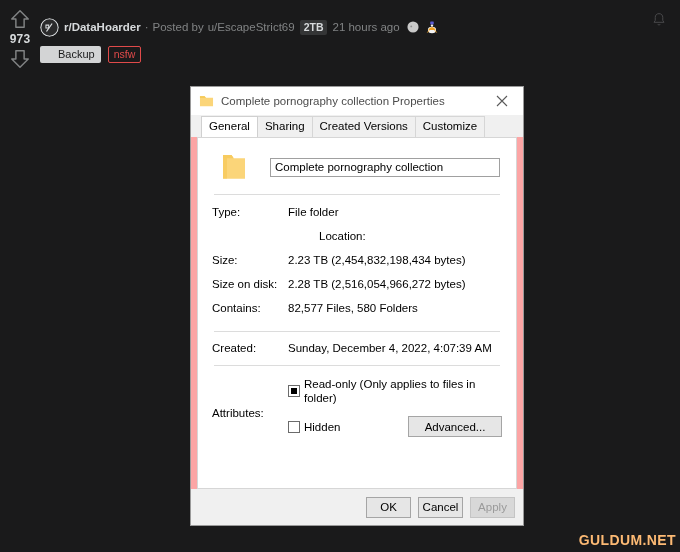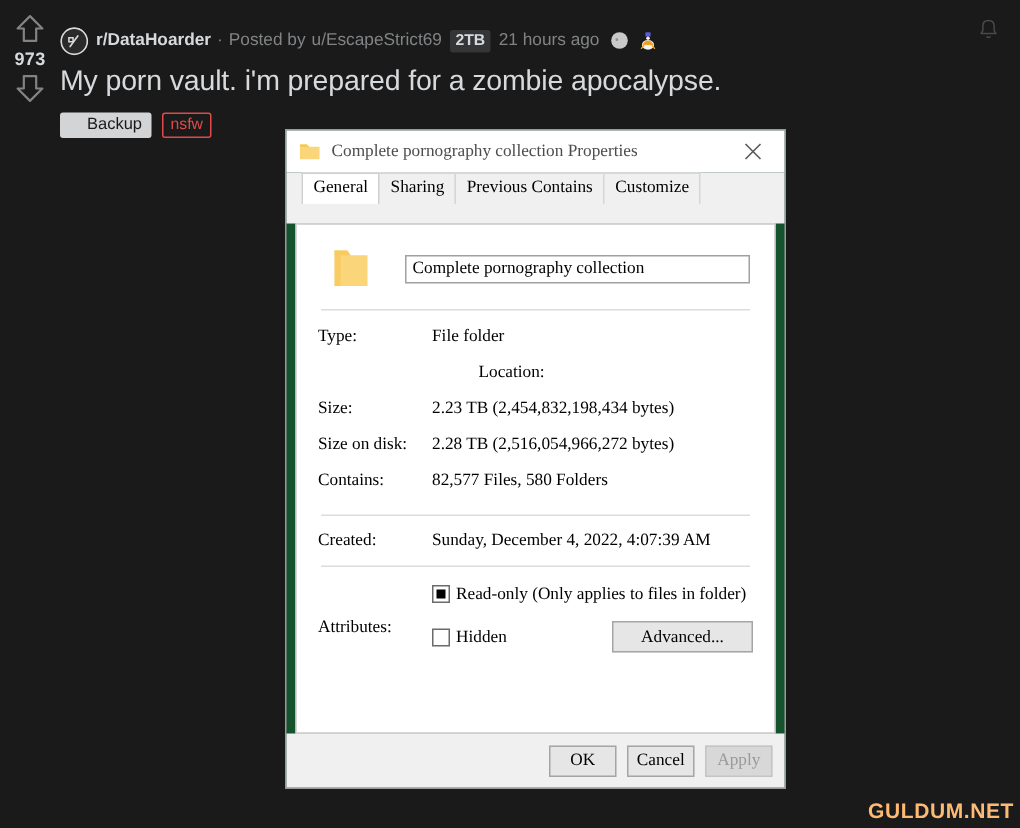--- a/index.html
+++ b/index.html
@@ -138,24 +138,24 @@
     height: 18px;
   }
 
   
   #properties-dialog {
     position: absolute;
     left: 190px;
     top: 86px;
     width: 334px;
     height: 440px;
-    background: #14532d;
+    background: #fca5a5;
     border: 1px solid #9a9a9a;
     box-sizing: border-box;
-    font-family: Liberation Serif, serif;
+    font-family: Liberation Sans, sans-serif;
     display: flex;
     flex-direction: column;
   }
   .titlebar {
     height: 28px;
     background: #ffffff;
     display: flex;
     align-items: center;
     padding: 0 0 0 8px;
     flex: 0 0 auto;
@@ -172,24 +172,24 @@
     width: 42px;
     height: 28px;
     display: flex;
     align-items: center;
     justify-content: center;
     color: #5a5a5a;
     font-size: 14px;
   }
 
   .tabstrip {
-    height: 34px;
+    height: 22px;
     background: #f0f0f0;
     display: flex;
-    align-items: flex-start;
+    align-items: center;
     padding: 0 0 0 10px;
     flex: 0 0 auto;
     position: relative;
   }
   .tab {
     font-size: 11.5px;
     color: #000;
     padding: 3px 7px 4px 7px;
     border: 1px solid #d6d6d6;
     border-bottom: none;
@@ -383,21 +383,20 @@
         <svg class="award-icon" width="14" height="14" viewBox="0 0 24 24">
           <ellipse cx="12" cy="17" rx="7" ry="5.5" fill="#f3f3f3"></ellipse>
           <path d="M5.5 17 q3 -5 6.5 -5 q3.5 0 6.5 5 z" fill="#f0a020"></path>
           <rect x="9" y="2.5" width="6" height="5" rx="1" fill="#5b5bd6"></rect>
           <circle cx="12" cy="9.5" r="2" fill="#f3f3f3"></circle>
           <path d="M7 18 l-2.5 3 M17 18 l2.5 3" stroke="#f0a020" stroke-width="1.6" stroke-linecap="round"></path>
         </svg>
       </span>
     </div>
 
-    <div class="post-title">My porn vault. i'm prepared for a zombie apocalypse.</div>
 
     <div class="flairs">
       <span class="flair-backup">Backup</span>
       <span class="flair-nsfw">nsfw</span>
     </div>
 
   </div>
 
   <svg class="bell" viewBox="0 0 24 24">
     <path d="M12 3.5 c-3.2 0 -5 2.2 -5 5 v4 l-1.6 2.6 h13.2 L17 12.5 v-4 c0 -2.8 -1.8 -5 -5 -5 z" fill="none" stroke="#4a4a4c" stroke-width="1.3" stroke-linejoin="round"></path>
@@ -417,21 +416,21 @@
     <div class="titlebar-close">
       <svg width="12" height="12" viewBox="0 0 12 12">
         <path d="M1 1 L11 11 M11 1 L1 11" stroke="#5a5a5a" stroke-width="1.1"></path>
       </svg>
     </div>
   </div>
 
   <div class="tabstrip">
     <div class="tab active">General</div>
     <div class="tab">Sharing</div>
-    <div class="tab">Previous Contains</div>
+    <div class="tab">Created Versions</div>
     <div class="tab">Customize</div>
   </div>
 
   <div class="tabpanel">
 
     <div class="folder-row">
       <svg class="folder-big" width="28" height="30" viewBox="0 0 28 30">
         <path d="M3 3 h8.5 l2.2 3.2 h11.3 v20.5 h-22 z" fill="#fbd579"></path>
         <path d="M3 3 h8.5 l2.2 3.2 h-10.7 z" fill="#f7cb5f"></path>
         <path d="M3 26.7 v-20.5 h4 v20.5 z" fill="#f3c246" opacity="0.45"></path>

